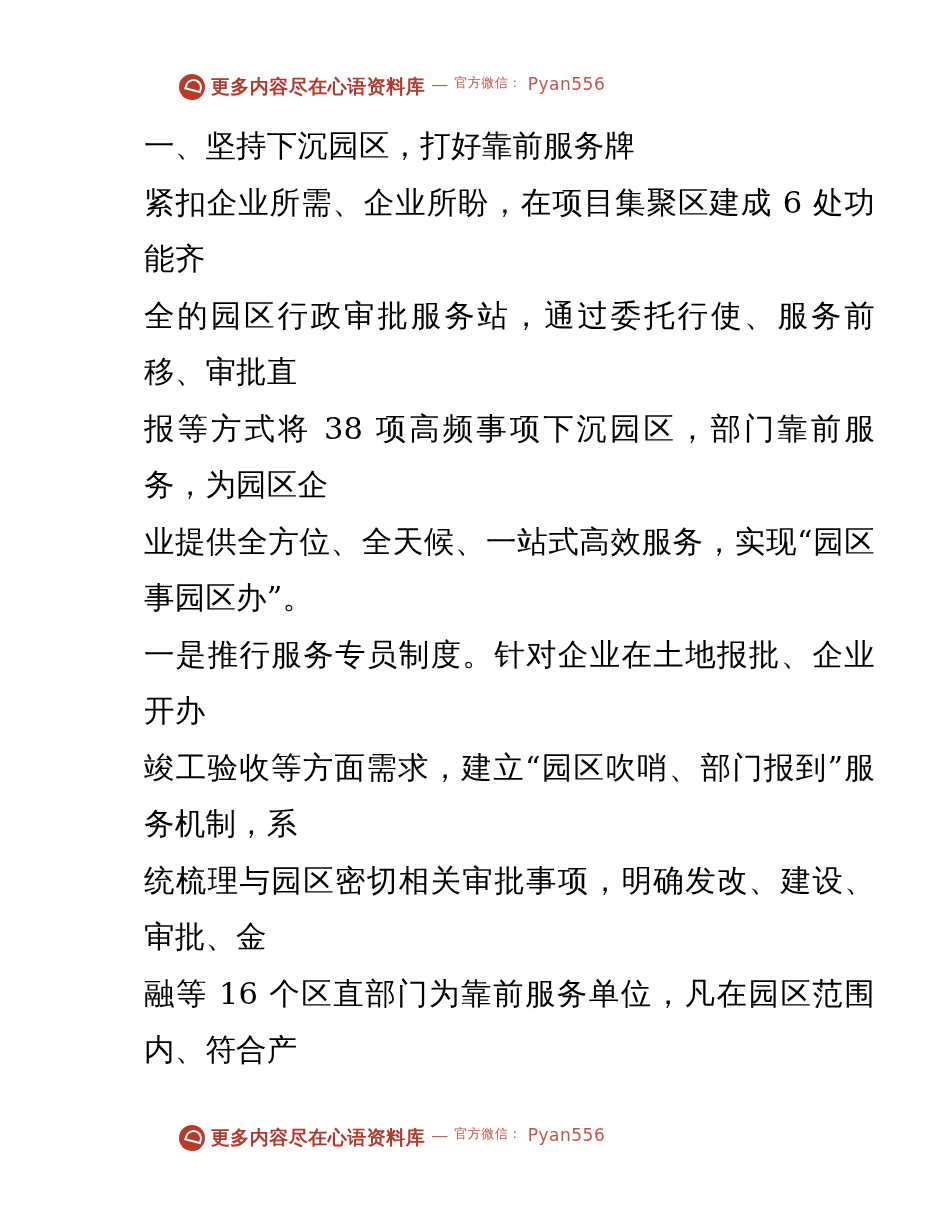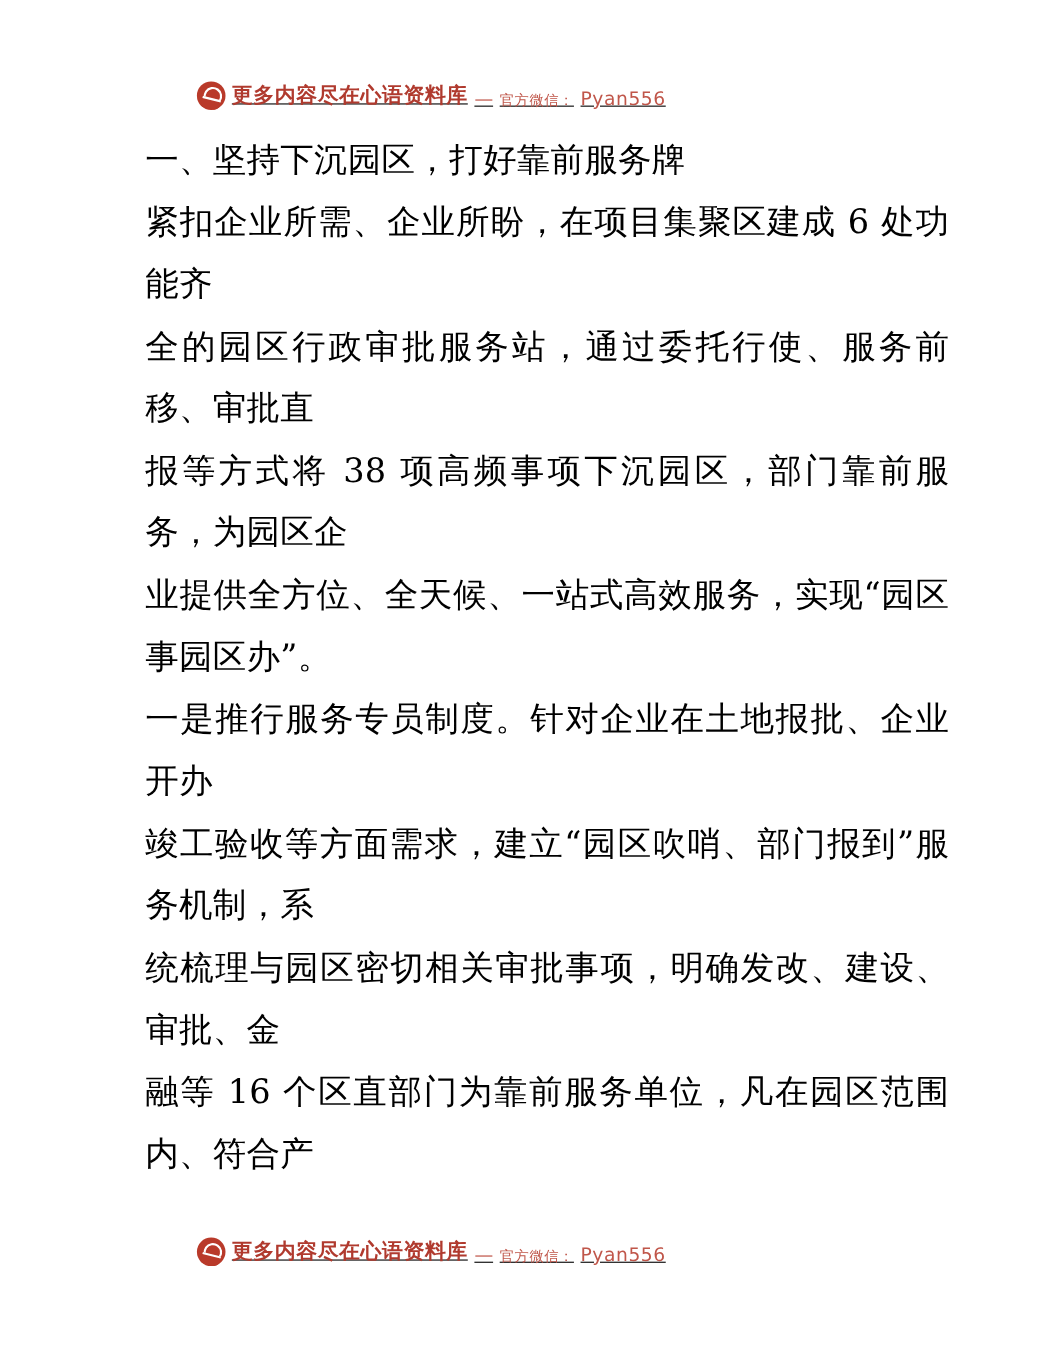--- a/index.html
+++ b/index.html
@@ -19,25 +19,24 @@
     height: 1230px;
     box-sizing: border-box;
   }
 
   
   .banner {
     position: absolute;
     left: 0;
     width: 784px;
     display: flex;
-    align-items: flex-end;
+    align-items: flex-start;
     justify-content: center;
     gap: 6px;
     white-space: nowrap;
-    text-decoration: underline;
   }
   .banner-top { top: 74px; }
   .banner-bottom { top: 1125px; }
 
   .banner-logo {
     position: relative;
     width: 26px;
     height: 26px;
     border-radius: 50%;
     background: #b93a2a;
@@ -87,21 +86,21 @@
   .banner-id {
     font-size: 17px;
     color: #c0564a;
     font-family: "DejaVu Sans", sans-serif;
     letter-spacing: 0.5px;
   }
 
   
   .content {
     position: absolute;
-    left: 88px;
+    left: 100px;
     top: 118px;
     width: 775px;
   }
   .para {
     font-family: "DejaVu Serif", serif;
     font-size: 30.5px;
     line-height: 56px;
     color: #000000;
     text-align: justify;
     text-justify: inter-ideograph;

